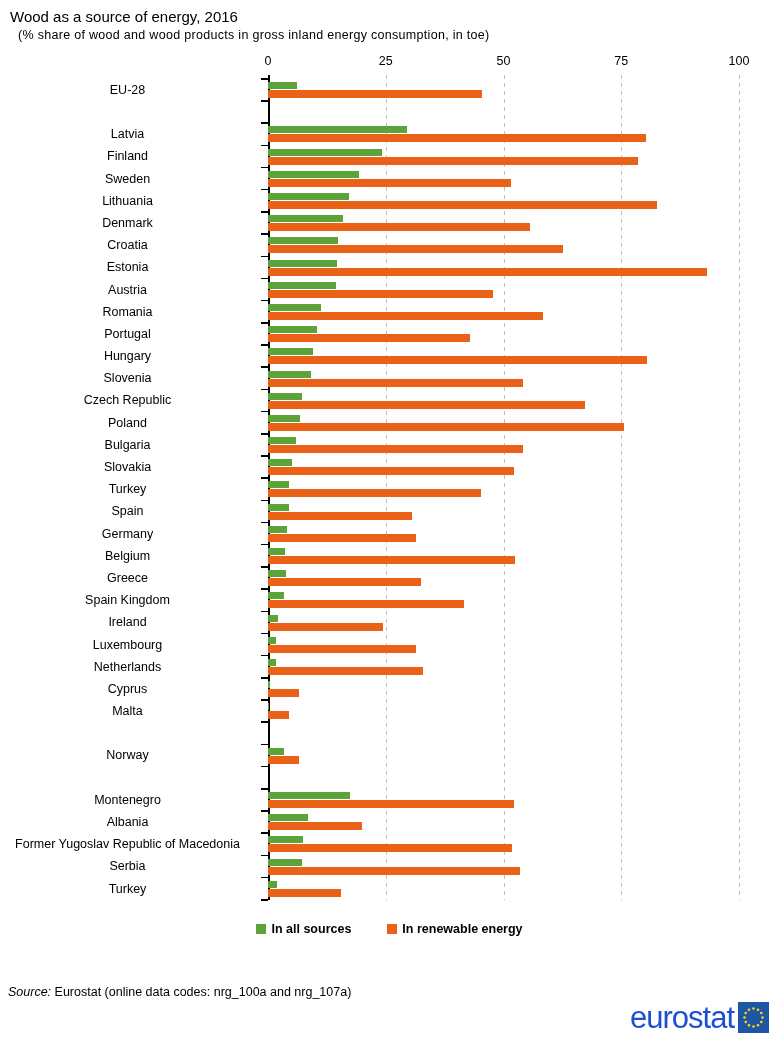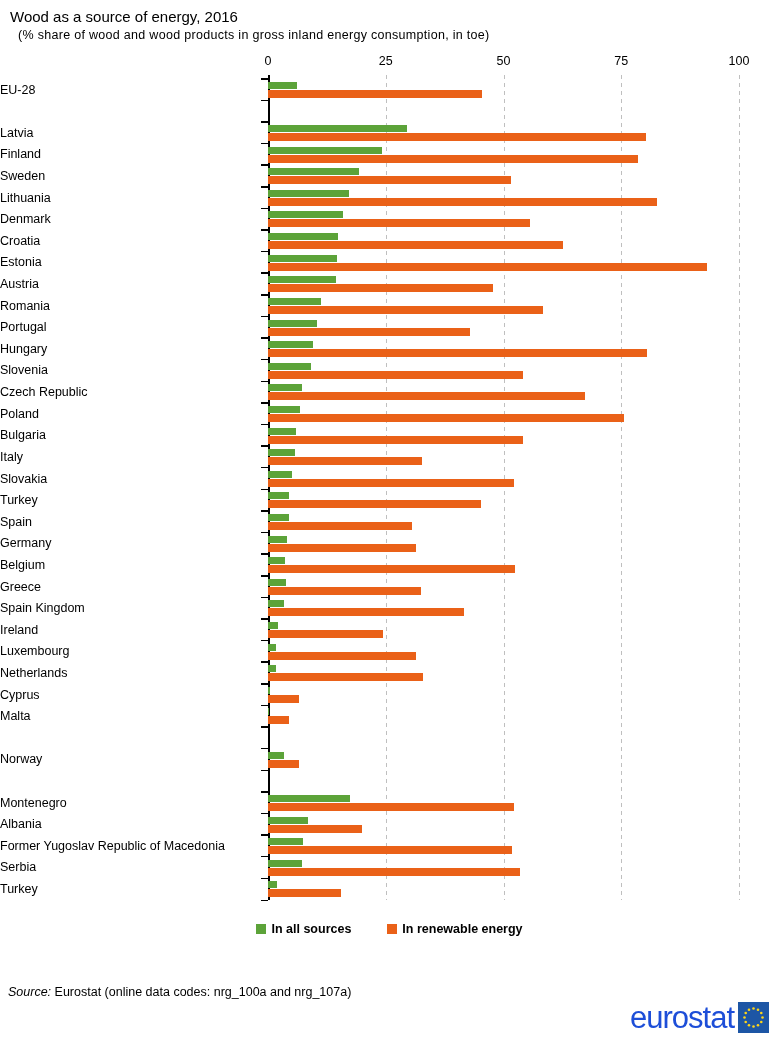--- a/index.html
+++ b/index.html
@@ -18,21 +18,21 @@
   
   #plot { position:absolute; left:0; top:75px; width:779px; height:825px; }
   #gridlayer { position:absolute; left:268px; top:0; width:471px; height:825px; }
   .gridline { position:absolute; top:0; bottom:0; width:1px;
               background-image:repeating-linear-gradient(to bottom,#bfbfbf 0 4px, transparent 4px 8px); }
   #yaxis { position:absolute; left:0; top:0; bottom:0; width:2px; background:#000; }
 
   #rows { position:absolute; left:0; top:4px; width:739px; height:821px;
           display:flex; flex-direction:column; }
   .row { flex:1 1 0; display:flex; align-items:center; position:relative; }
-  .row-label { width:262px; text-align:left; padding-right:7px; font-size:12.5px;
+  .row-label { width:262px; text-align:center; padding-right:7px; font-size:12.5px;
                white-space:nowrap; line-height:1; }
   .barwrap { position:absolute; left:268px; right:0; top:0; bottom:0;
              display:flex; flex-direction:column; justify-content:center; }
   .bar { height:7px; }
   .bar.s1 { height:8px; margin-top:1px; }
   .tick { position:absolute; left:261px; top:-1px; width:7px; height:1.5px; background:#000; }
   .tick.bottom { top:auto; bottom:-1px; }
 
   
   #legend { position:absolute; left:0; top:922px; width:779px; display:flex;
@@ -197,28 +197,20 @@
             <div class="bar" style="width: 6.7%; background: rgb(92, 163, 57);"></div>
             <div class="bar s1" style="width: 75.5%; background: rgb(234, 97, 24);"></div>
           </div>
         </div>
         <div class="row">
           <div class="tick"></div>
           <div class="row-label">Bulgaria</div>
           <div class="barwrap">
             <div class="bar" style="width: 5.9%; background: rgb(92, 163, 57);"></div>
             <div class="bar s1" style="width: 54.2%; background: rgb(234, 97, 24);"></div>
-          </div>
-        </div>
-        <div class="row">
-          <div class="tick"></div>
-          <div class="row-label">Italy</div>
-          <div class="barwrap">
-            <div class="bar" style="width: 5.7%; background: rgb(92, 163, 57);"></div>
-            <div class="bar s1" style="width: 32.7%; background: rgb(234, 97, 24);"></div>
           </div>
         </div>
         <div class="row">
           <div class="tick"></div>
           <div class="row-label">Slovakia</div>
           <div class="barwrap">
             <div class="bar" style="width: 5%; background: rgb(92, 163, 57);"></div>
             <div class="bar s1" style="width: 52.3%; background: rgb(234, 97, 24);"></div>
           </div>
         </div>

